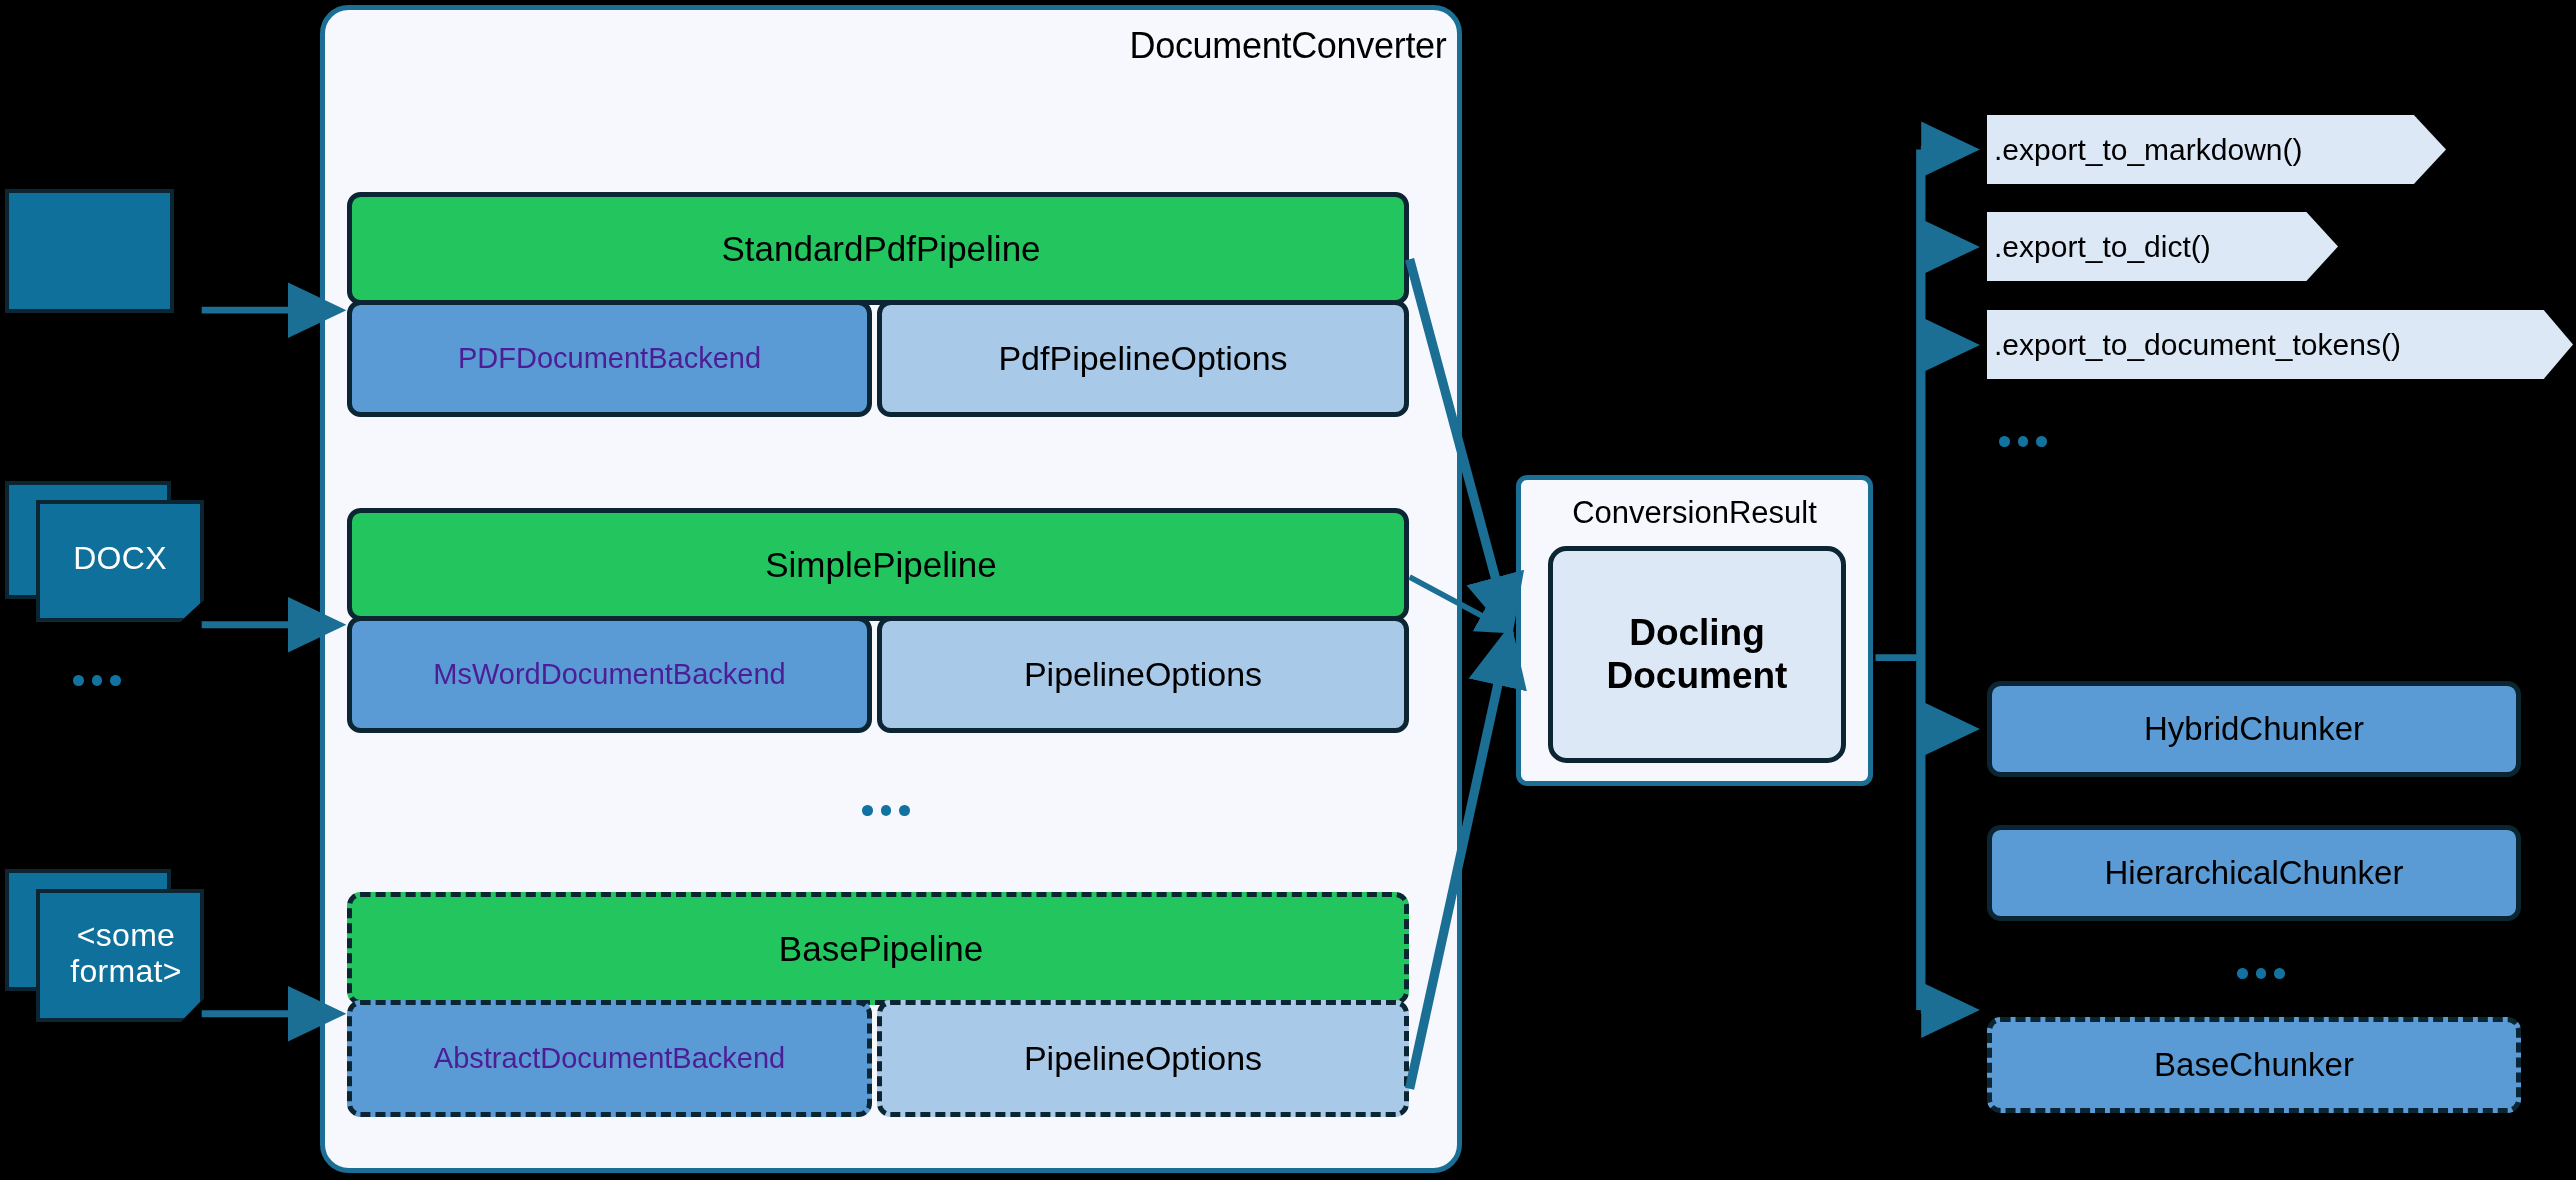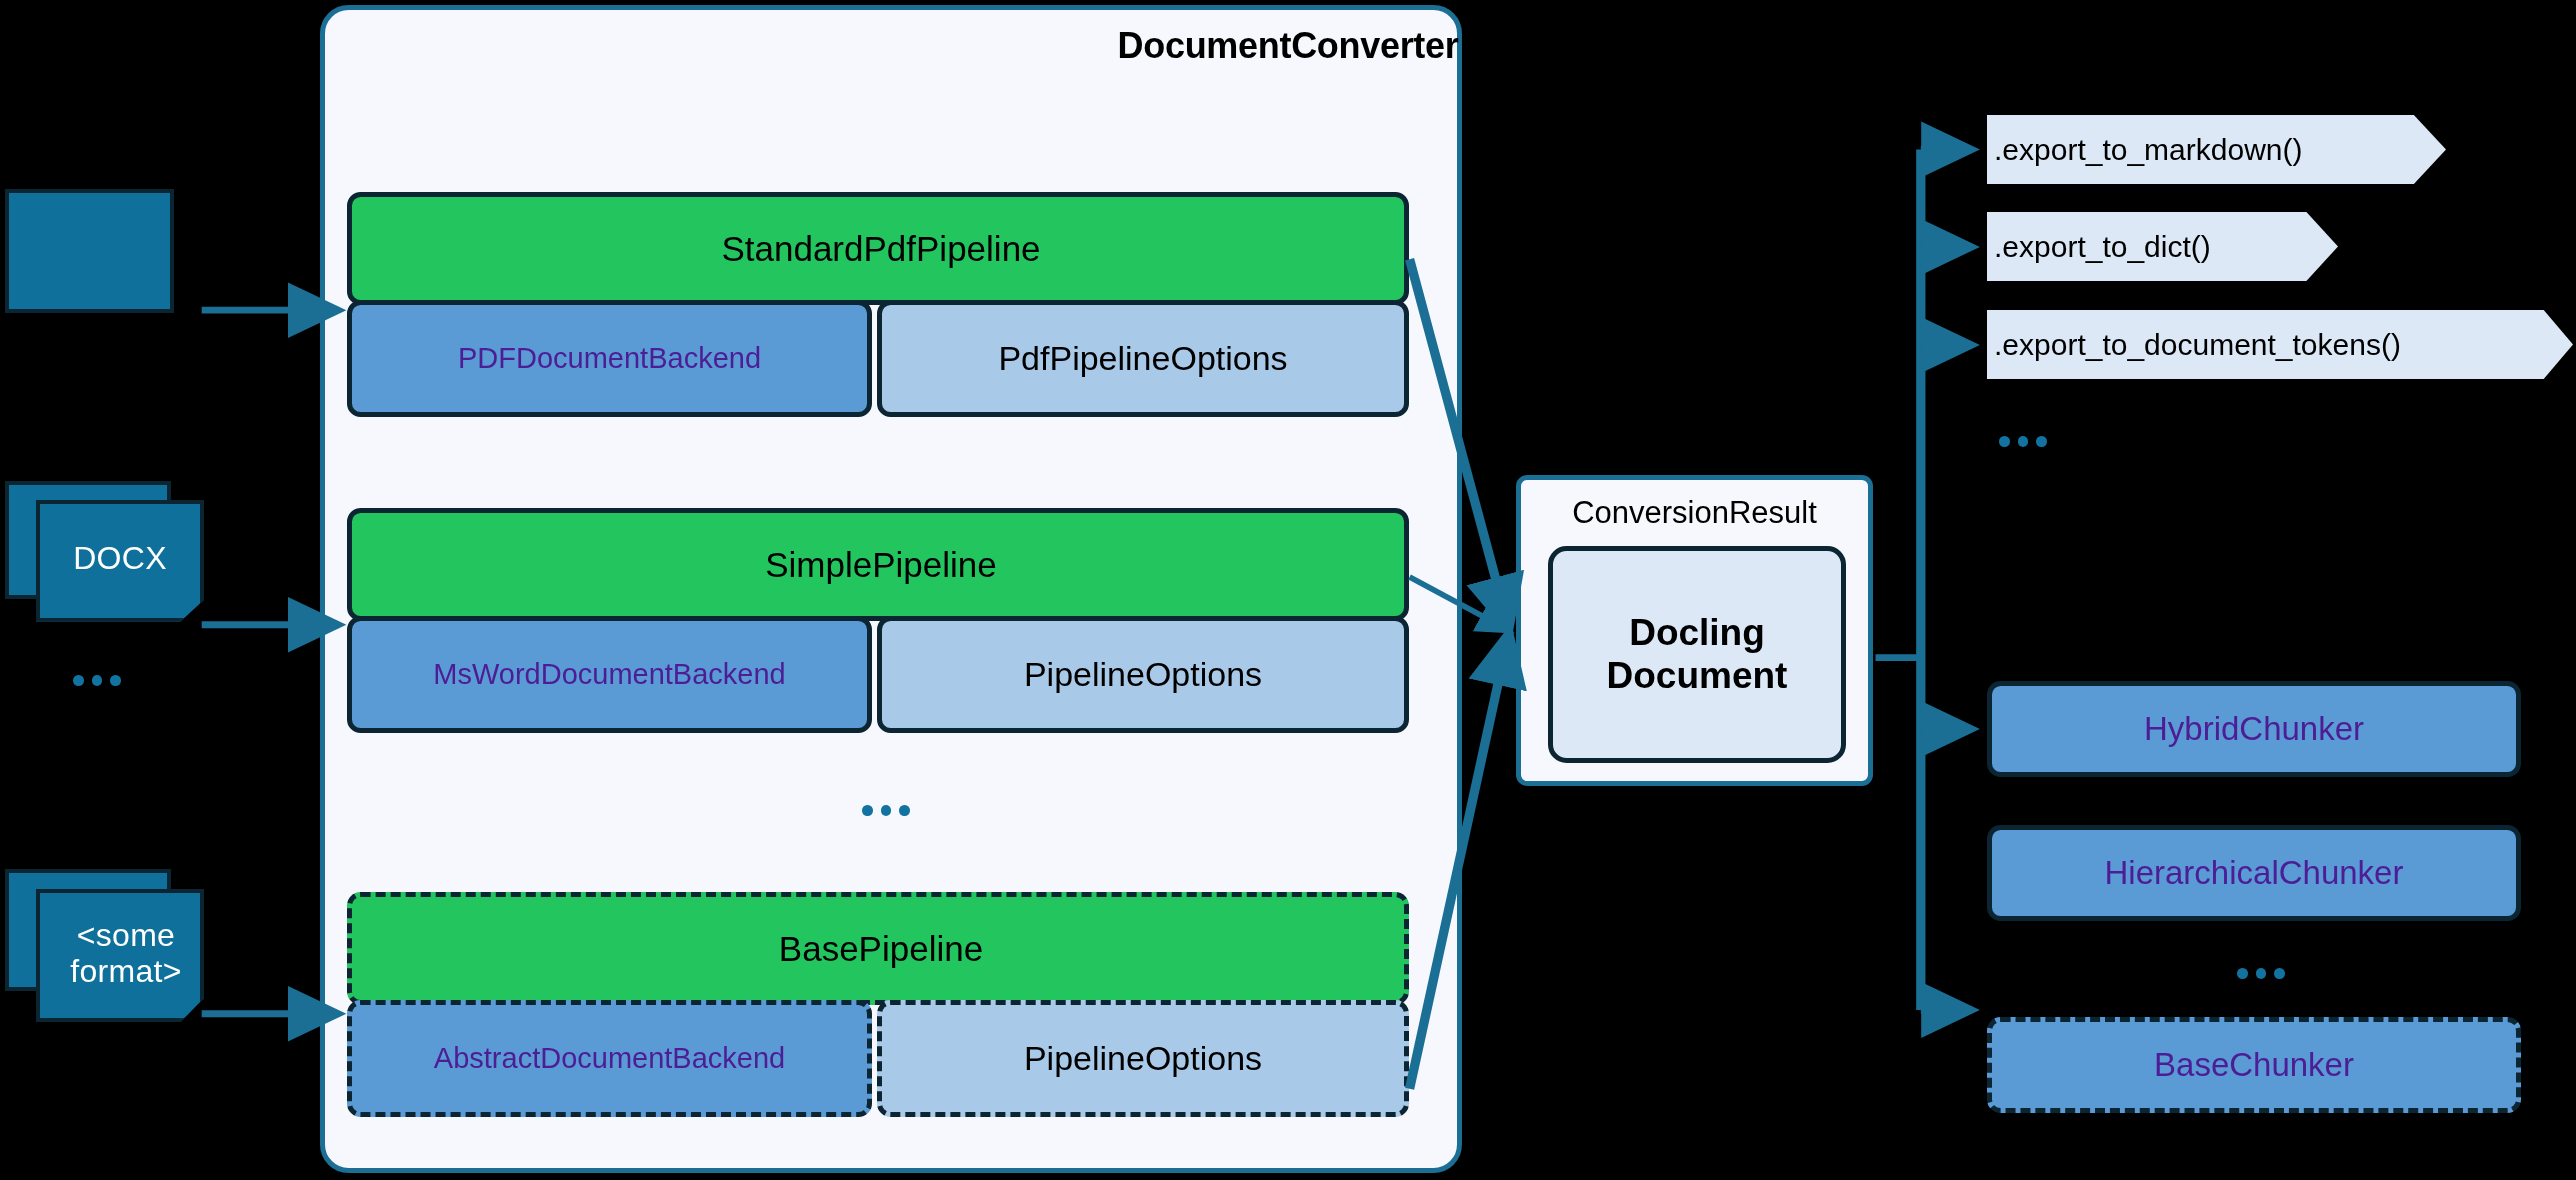--- a/index.html
+++ b/index.html
@@ -97,21 +97,21 @@
     border-radius: 28.5px;
     box-sizing: border-box;
     z-index: 2;
   }
   #converter-title {
     position: absolute;
     left: 0; right: 0;
     top: 25px;
     text-align: center;
     font-size: 36px;
-    font-weight: bold;
+    font-weight: normal;
     color: #000000;
     letter-spacing: -0.3px;
   }
 
   
   .pipeline-group {
     position: absolute;
     width: 1062px;
     left: 347px;
     z-index: 4;
@@ -227,21 +227,21 @@
     left: 1987px;
     width: 534px;
     height: 96px;
     background: #5B9BD5;
     border: 5.6px solid #0B2533;
     border-radius: 13.6px;
     box-sizing: border-box;
     display: flex;
     align-items: center;
     justify-content: center;
-    color: #4c1d95;
+    color: #000000;
     font-size: 33px;
     z-index: 4;
   }
   .chunker-box.dashed-box {
     border-style: dashed;
   }
 </style>
 </head>
 <body>
 

